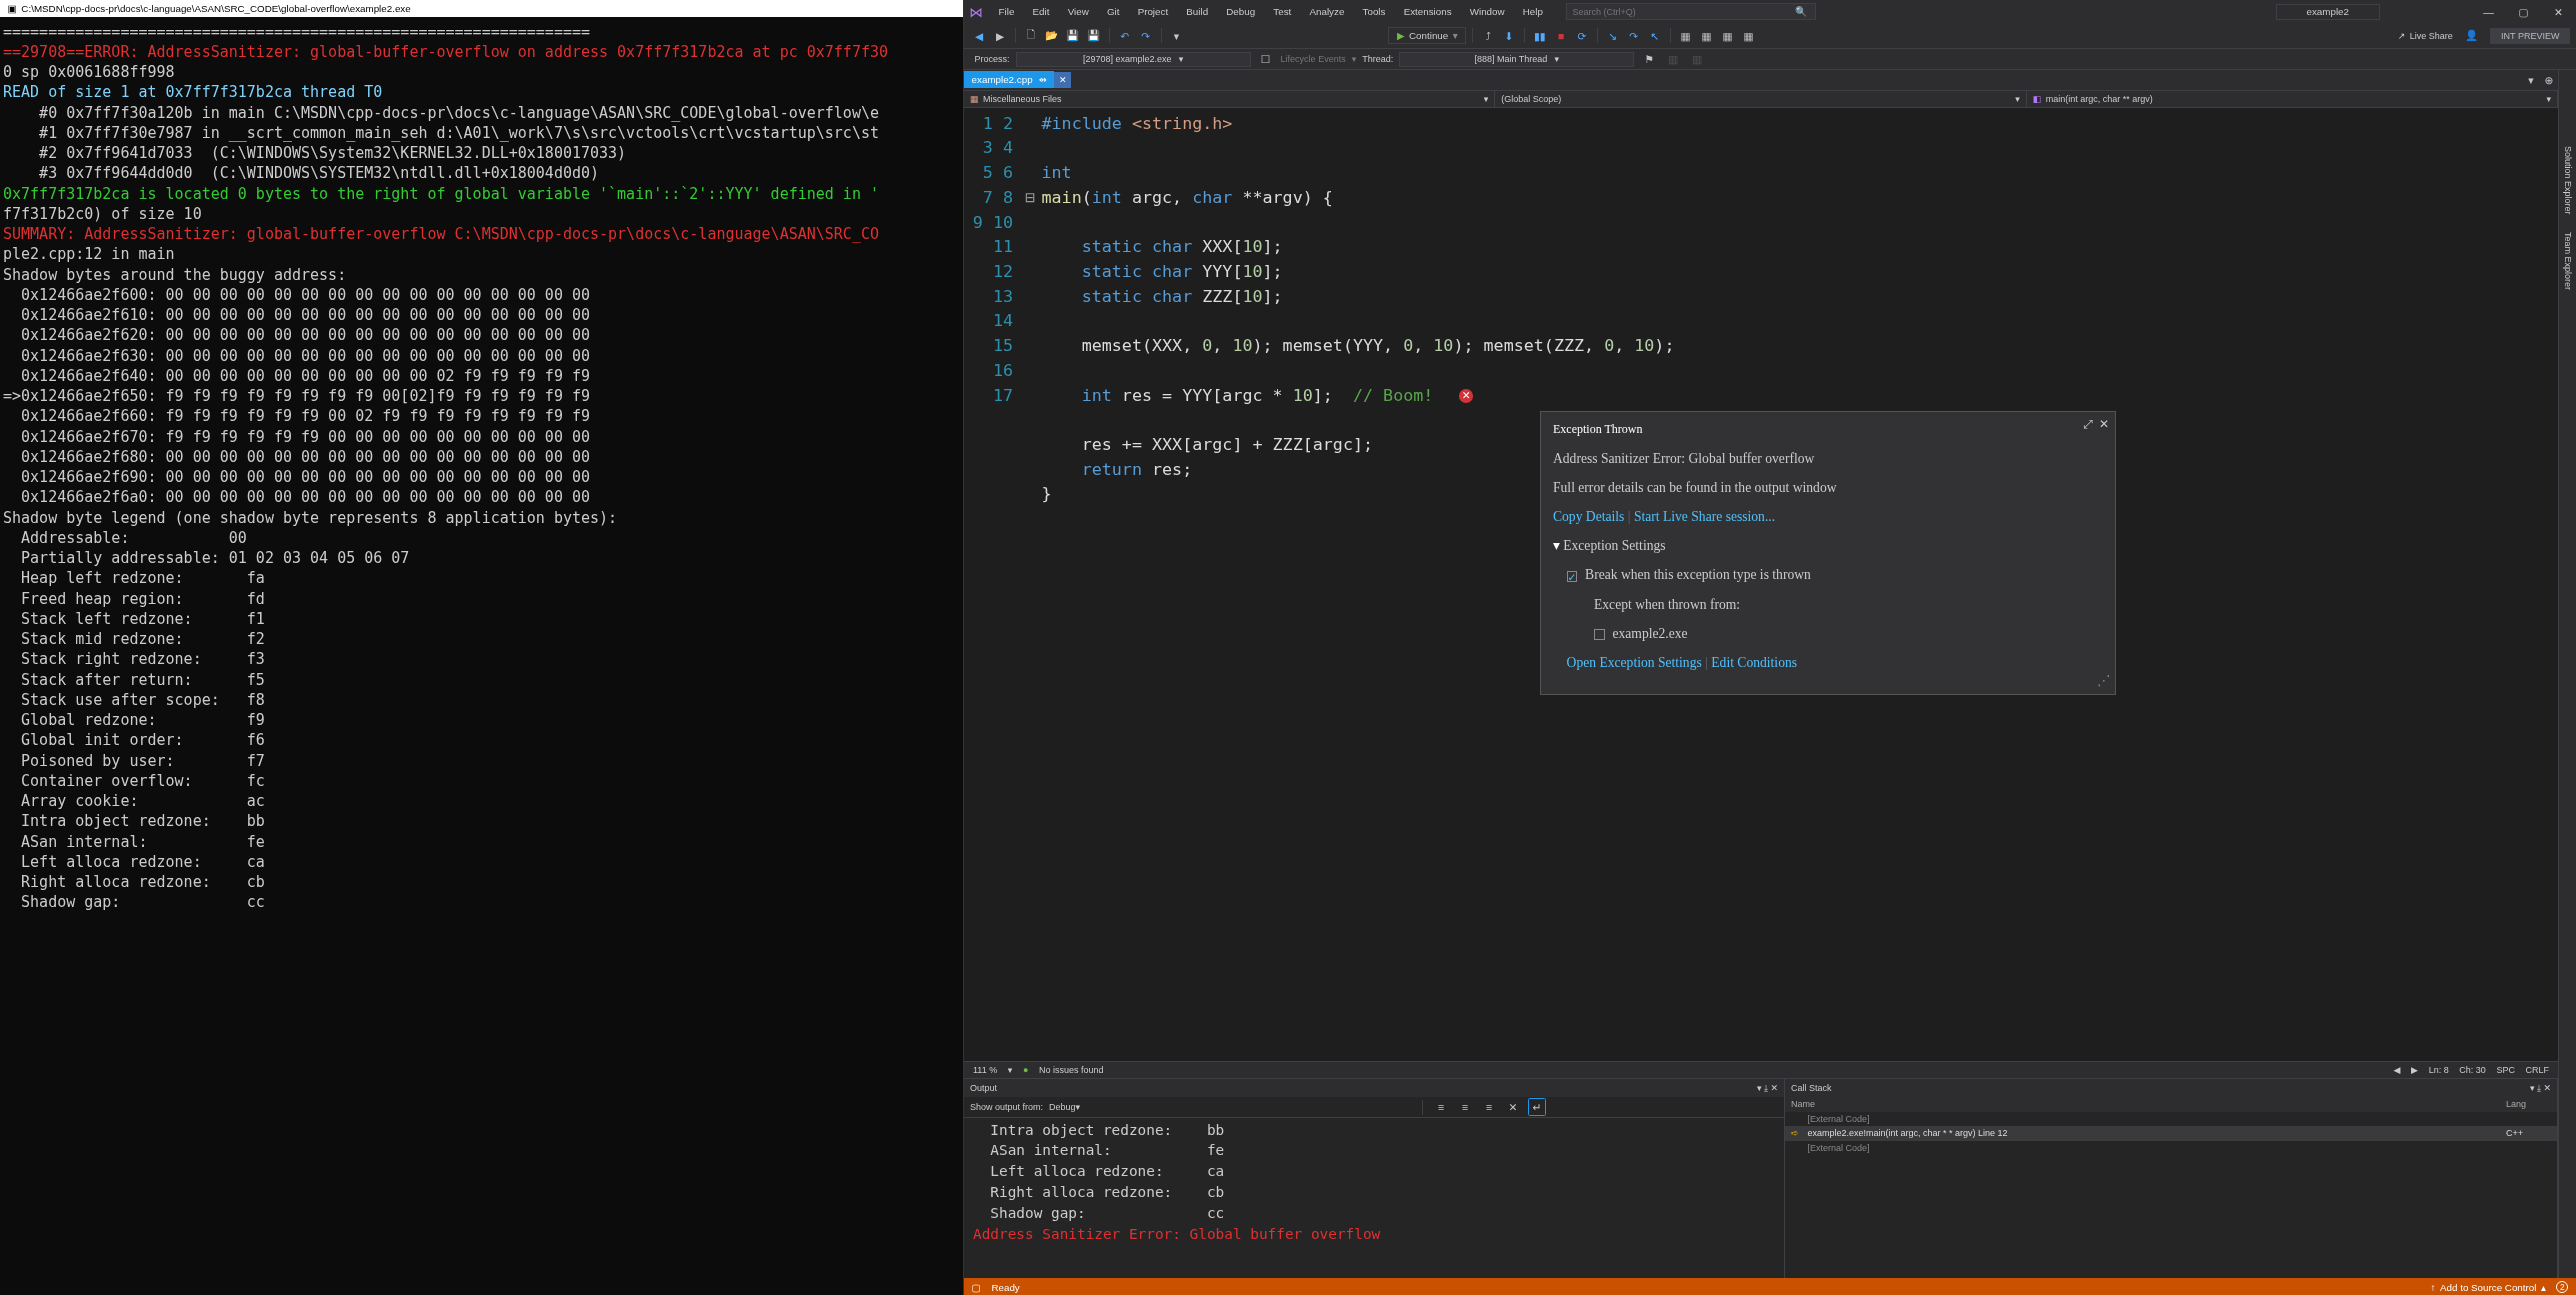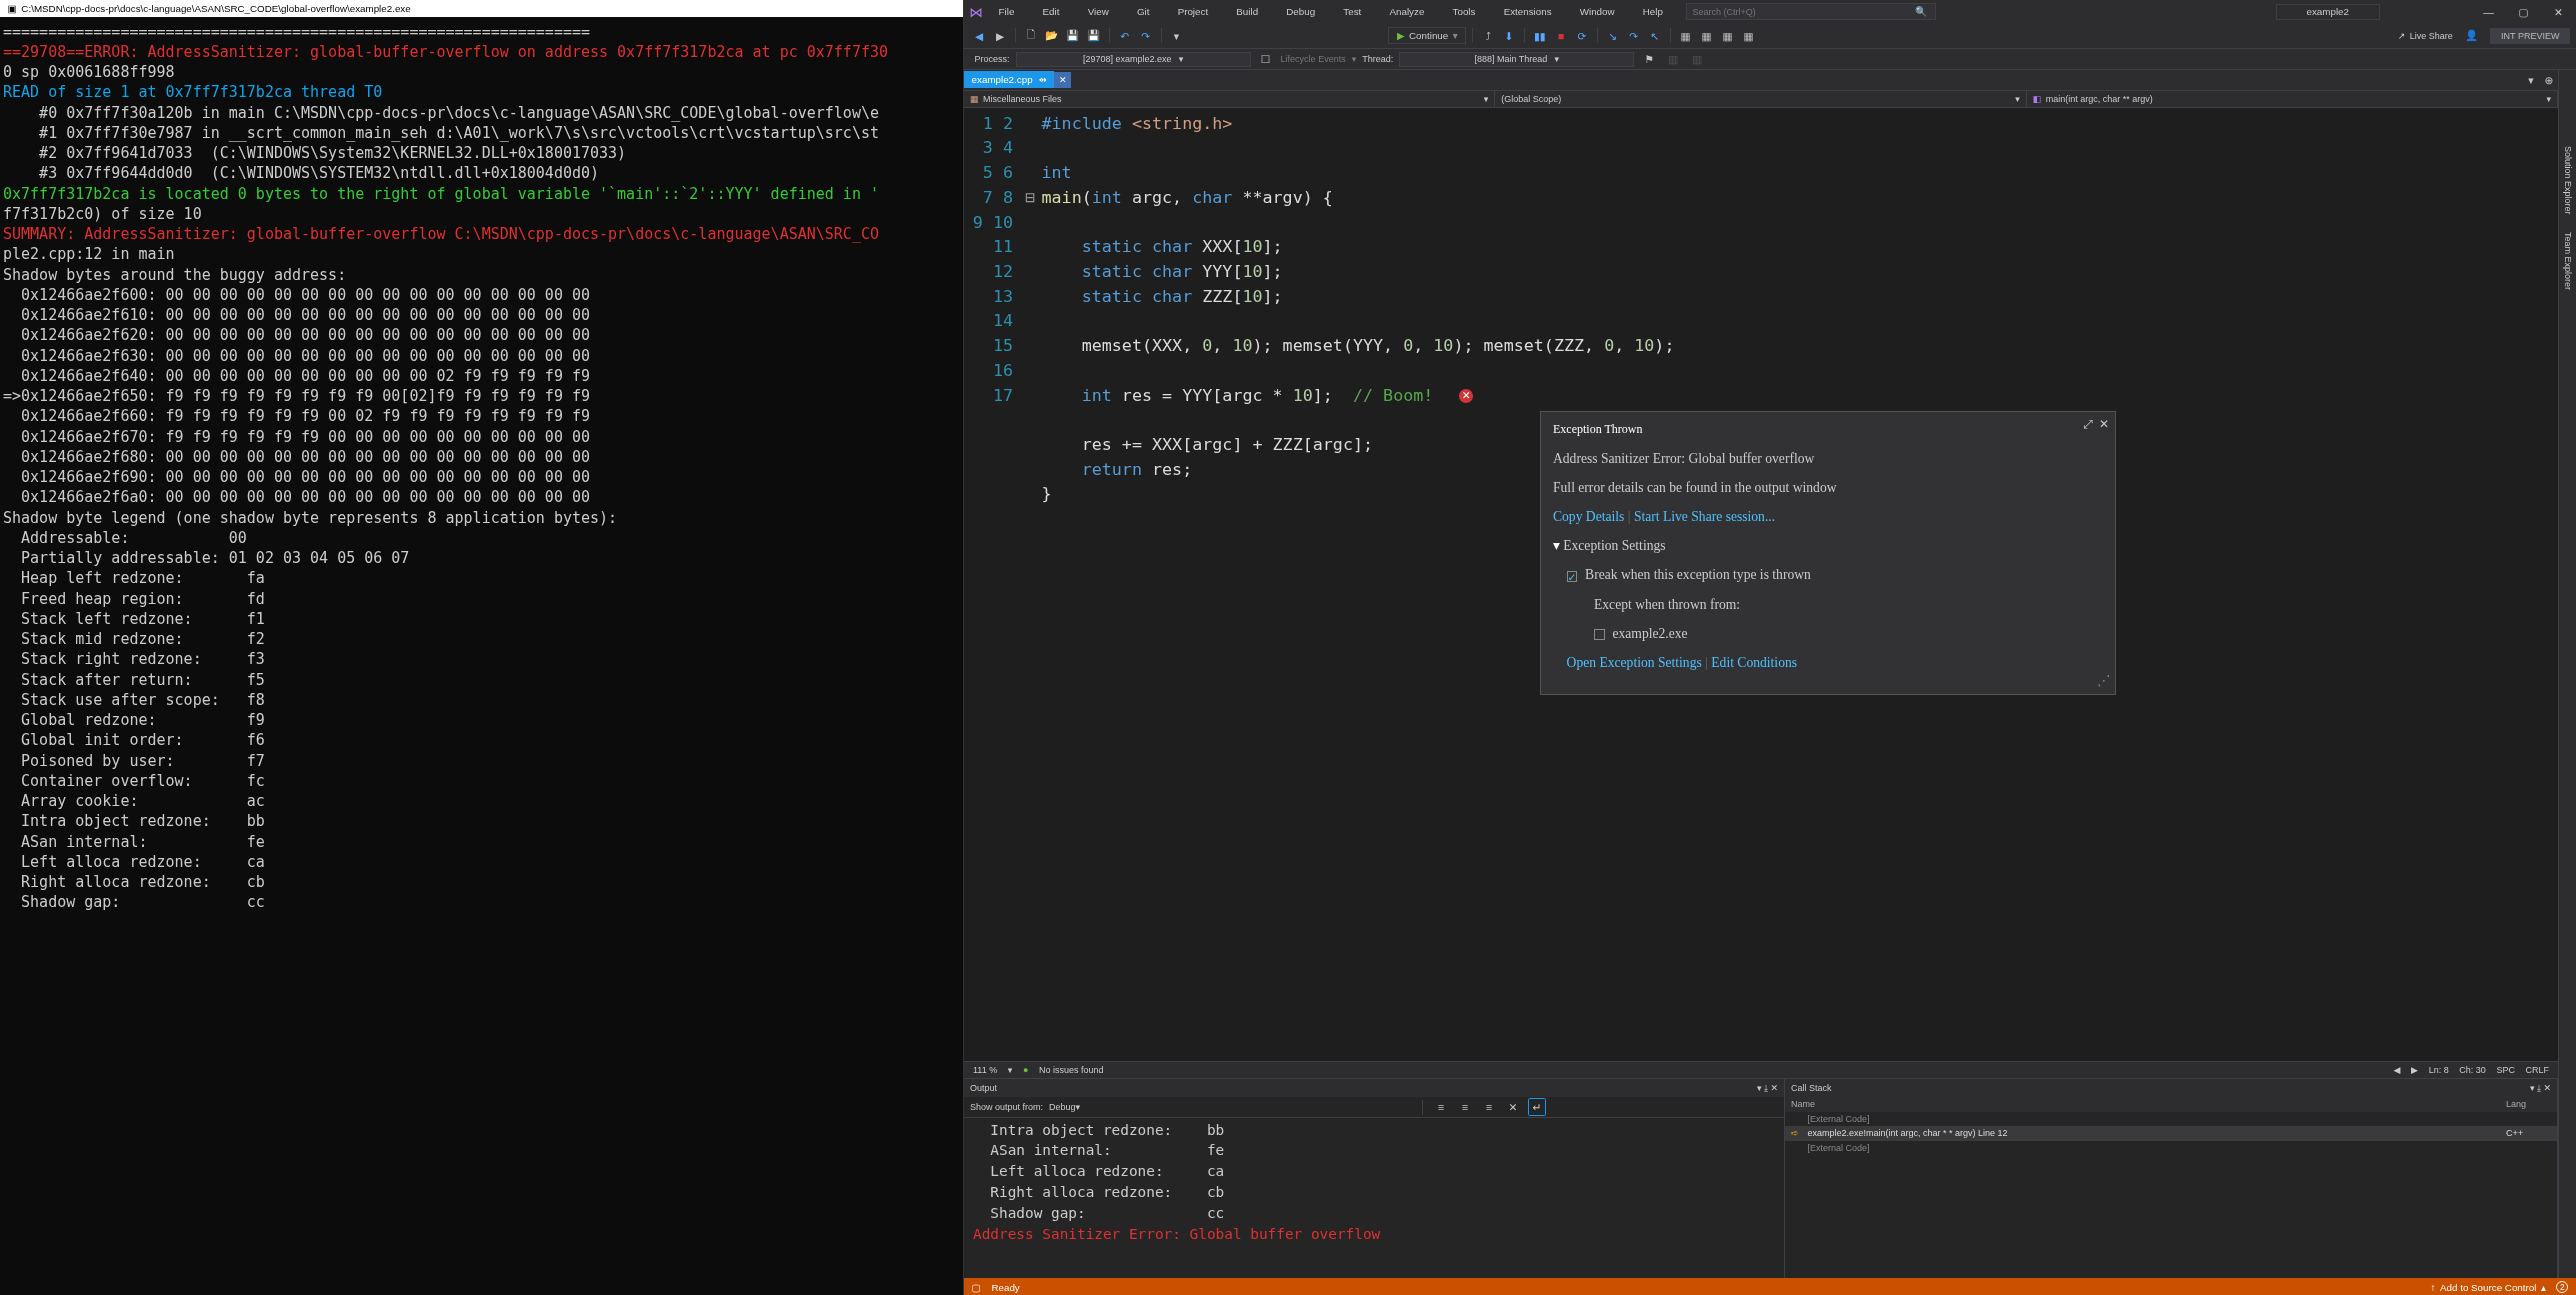--- a/index.html
+++ b/index.html
@@ -37,21 +37,21 @@
     color: #cccccc;
     font-family: Consolas, monospace;
     font-size: 15px;
     line-height: 1.35;
     white-space: pre;
     padding: 4.5px 0 0 3px;
     overflow: hidden;
   }
   .console-body .err { color: #e03030; }
   .console-body .grn { color: #3c3; }
-  .console-body .blue { color: #0ea5e9; }
+  .console-body .blue { color: #7dd3fc; }
   
   .vs {
     flex: 1;
     height: 100%;
     background: #2d2d30;
     display: flex;
     flex-direction: column;
     position: relative;
   }
   .vs-titlebar {
@@ -60,21 +60,21 @@
     display: flex;
     align-items: center;
     color: #ccc;
     font-size: 9.8px;
   }
   .vs-logo {
     width: 24px; height: 23px;
     display:flex;align-items:center;justify-content:center;
     color:#b179f1;font-size:13.6px;
   }
-  .vs-menu { display: flex; gap: 13px; padding-left:3px;align-items:flex-end; }
+  .vs-menu { display: flex; gap: 3px; padding-left:3px;align-items:flex-end; }
   .vs-menu span { padding: 3px 7.6px; cursor: pointer; }
   .vs-search {
     margin-left: 15px;
     background: #333337;
     border: 0.8px solid #3f3f46;
     color: #999;
     padding: 2.3px 6px;
     width: 250px;
     height: 16.7px;
     font-size:9px;

